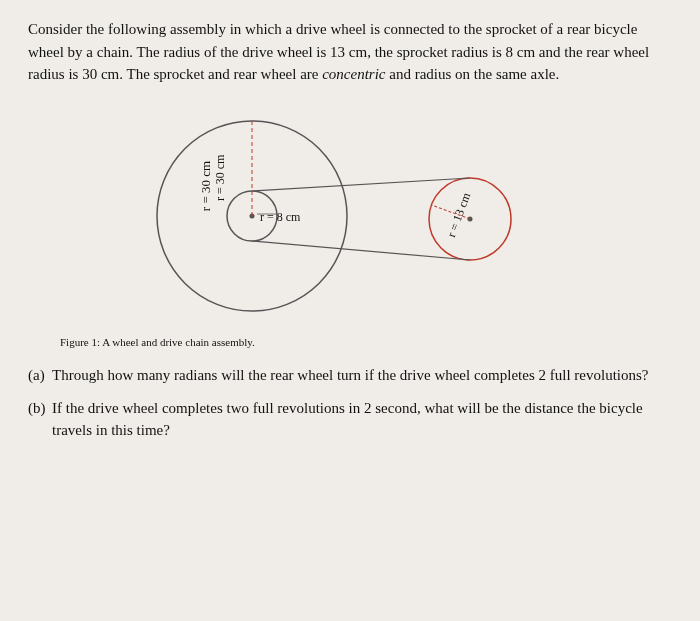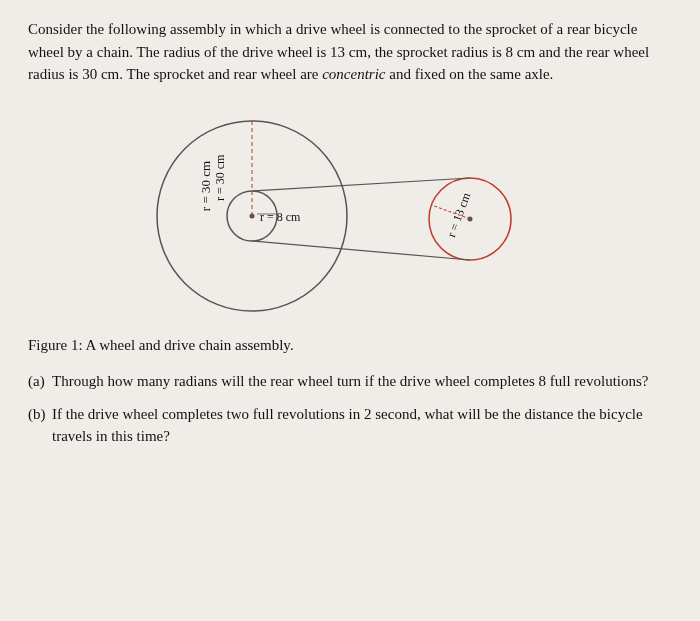--- a/index.html
+++ b/index.html
@@ -24,21 +24,22 @@
       position: relative;
       height: 230px;
     }
     .figure-svg-container {
       position: relative;
       width: 420px;
       height: 220px;
     }
     .figure-caption {
       margin-bottom: 14px;
-      font-size: 15px;
+      font-size: 11px;
+      margin-left: 32px;
     }
     .questions {
       margin-top: 8px;
     }
     .question {
       margin-bottom: 10px;
       display: flex;
       gap: 4px;
     }
     .question-label {
@@ -49,21 +50,21 @@
       flex: 1;
     }
     em {
     }
   </style>
 </head>
 <body>
 
 <div>
   <div class="problem-text">
-    <span>Consider the following assembly in which a drive wheel is connected to the sprocket of a rear bicycle wheel by a chain. The radius of the drive wheel is 13 cm, the sprocket radius is 8 cm and the rear wheel radius is 30 cm. The sprocket and rear wheel are </span><em>concentric</em><span> and fixed on the same axle.</span>
+    <span>Consider the following assembly in which a drive wheel is connected to the sprocket of a rear bicycle wheel by a chain. The radius of the drive wheel is 13 cm, the sprocket radius is 8 cm and the rear wheel radius is 30 cm. The sprocket and rear wheel are </span><em>concentric</em><span> and radius on the same axle.</span>
   </div>
 
   <div class="figure-area">
     <div class="figure-svg-container">
       <svg width="420" height="220" viewBox="0 0 420 220" xmlns="http://www.w3.org/2000/svg">
 
         <circle cx="112" cy="115" r="95" fill="none" stroke="#555" stroke-width="1.5"></circle>
 
         <circle cx="112" cy="115" r="25" fill="none" stroke="#555" stroke-width="1.5"></circle>
 
@@ -98,20 +99,20 @@
     </div>
   </div>
 
   <div class="figure-caption">
     <span>Figure 1: A wheel and drive chain assembly.</span>
   </div>
 
   <div class="questions">
     <div class="question">
       <span class="question-label">(a)</span>
-      <span class="question-text">Through how many radians will the rear wheel turn if the drive wheel completes 8 full revolutions?</span>
+      <span class="question-text">Through how many radians will the rear wheel turn if the drive wheel completes 2 full revolutions?</span>
     </div>
     <div class="question">
       <span class="question-label">(b)</span>
       <span class="question-text">If the drive wheel completes two full revolutions in 2 second, what will be the distance the bicycle travels in this time?</span>
     </div>
   </div>
 </div>
 
 </body></html>

